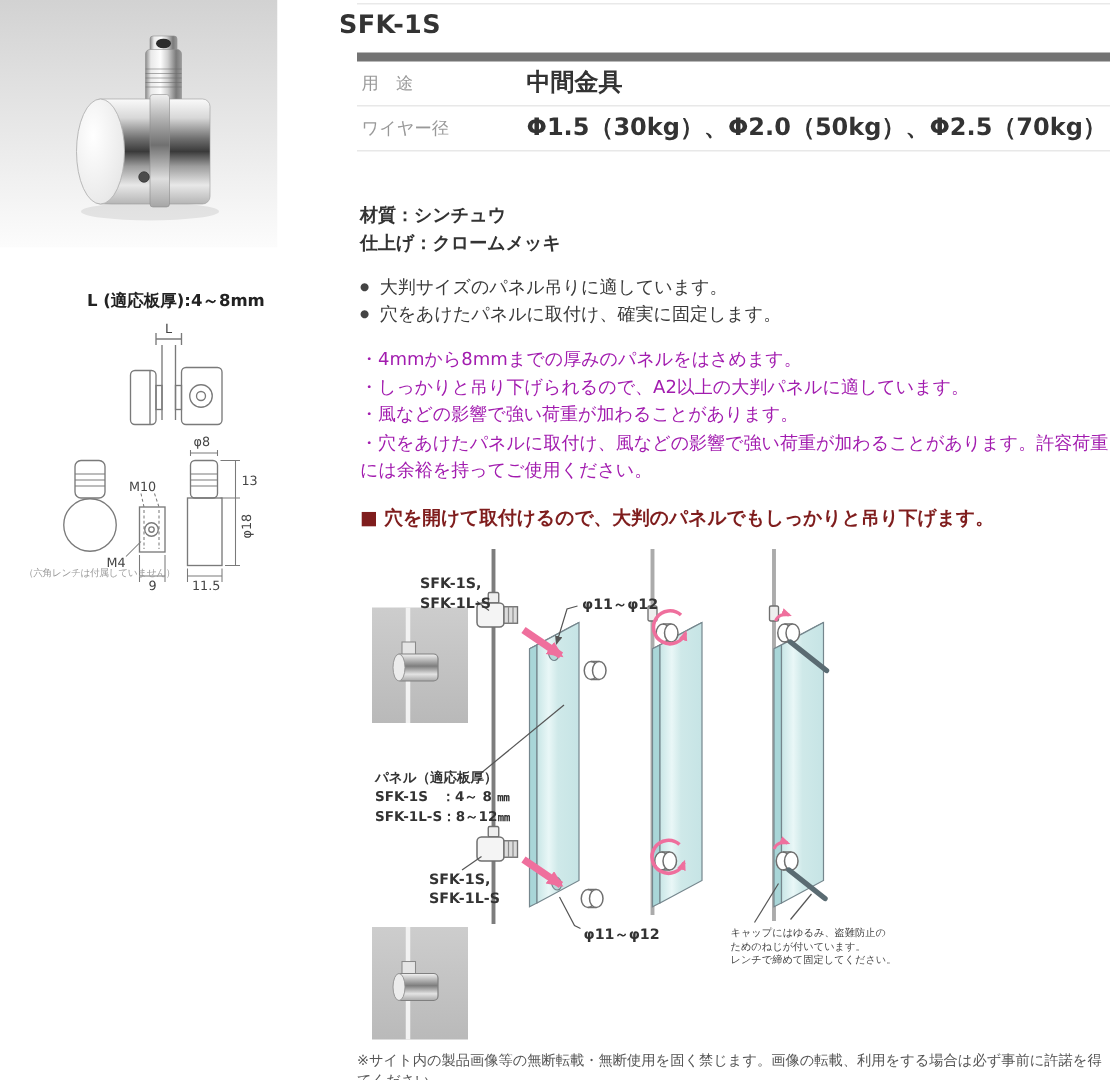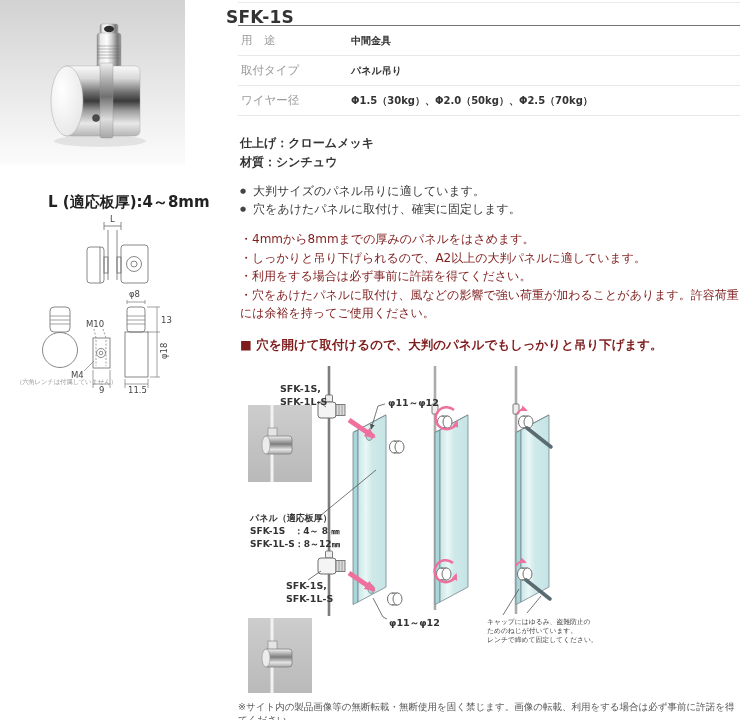--- a/index.html
+++ b/index.html
@@ -5,34 +5,34 @@
   html,body{margin:0;padding:0;}
   body{
     width:740px;height:720px;position:relative;overflow:hidden;
     background:#ffffff;color:#333;
     font-family:"DejaVu Sans","Liberation Sans",sans-serif;
   }
   .abs{position:absolute;}
   
   .topline{left:238px;top:2px;width:502px;height:1px;background:#e9e9e9;}
   .title{left:226px;top:7px;font-size:17px;font-weight:bold;color:#333;letter-spacing:.2px;}
-  .spec{left:238px;top:25px;width:502px;border-top:1px solid #737373;}
+  .spec{left:238px;top:35px;width:502px;border-top:6px solid #737373;}
   .spec-row{display:flex;align-items:center;height:29px;border-bottom:1px solid #e8e8e8;}
   .spec-label{width:110px;padding-left:3px;font-size:11.5px;color:#999;}
-  .spec-value{font-size:10px;font-weight:bold;color:#333;}
+  .spec-value{font-size:16px;font-weight:bold;color:#333;}
   .materials{left:240px;top:134px;font-size:12px;font-weight:bold;color:#333;line-height:18.5px;}
   .features{left:240px;top:182px;margin:0;padding:0;list-style:none;}
   .features li{font-size:12px;color:#3a3a3a;line-height:18px;}
   .features li::before{content:"●";font-size:7px;vertical-align:2px;margin-right:7px;color:#444;}
-  .notes{left:240px;top:230px;font-size:12px;color:#7f1d1d;line-height:18.6px;width:500px;}
+  .notes{left:240px;top:230px;font-size:12px;color:#a21caf;line-height:18.6px;width:500px;}
   .sec-head{left:240px;top:337px;font-size:12.5px;font-weight:bold;color:#7f1d1d;}
   .footer{left:238px;top:701px;width:500px;font-size:9.5px;color:#555;}
   
   .photo{left:0;top:0;}
-  .photo-caption{left:48px;top:193px;font-size:15px;font-weight:600;color:#222;}
+  .photo-caption{left:58px;top:193px;font-size:11px;font-weight:600;color:#222;}
   .drawing{left:8px;top:212px;}
   .drawing-footnote{left:3px;top:378px;font-size:6.5px;color:#9a9a9a;letter-spacing:-0.3px;margin-left:13px;}
   .diagram{left:238px;top:358px;}
   svg text{font-family:"DejaVu Sans","Liberation Sans",sans-serif;}
 </style>
 </head>
 <body>
 
 <div class="abs topline"></div>
 
@@ -167,43 +167,39 @@
 <div class="abs drawing-footnote">（六角レンチは付属していません）</div>
 
 <div class="abs title">SFK-1S</div>
 
 <div class="abs spec">
   <div class="spec-row">
     <div class="spec-label">用　途</div>
     <div class="spec-value">中間金具</div>
   </div>
   <div class="spec-row">
-    <div class="spec-label">取付タイプ</div>
-    <div class="spec-value">パネル吊り</div>
-  </div>
-  <div class="spec-row">
     <div class="spec-label">ワイヤー径</div>
     <div class="spec-value">Φ1.5（30kg）、Φ2.0（50kg）、Φ2.5（70kg）</div>
   </div>
 </div>
 
 <div class="abs materials">
+  <div>材質：シンチュウ</div>
   <div>仕上げ：クロームメッキ</div>
-  <div>材質：シンチュウ</div>
 </div>
 
 <ul class="abs features">
   <li>大判サイズのパネル吊りに適しています。</li>
   <li>穴をあけたパネルに取付け、確実に固定します。</li>
 </ul>
 
 <div class="abs notes">
   <div>・4mmから8mmまでの厚みのパネルをはさめます。</div>
   <div>・しっかりと吊り下げられるので、A2以上の大判パネルに適しています。</div>
-  <div>・利用をする場合は必ず事前に許諾を得てください。</div>
+  <div>・風などの影響で強い荷重が加わることがあります。</div>
   <div>・穴をあけたパネルに取付け、風などの影響で強い荷重が加わることがあります。許容荷重には余裕を持ってご使用ください。</div>
 </div>
 
 <div class="abs sec-head">■ 穴を開けて取付けるので、大判のパネルでもしっかりと吊り下げます。</div>
 
 <svg class="abs diagram" width="360" height="335" viewBox="0 0 360 335">
   <defs>
     <linearGradient id="panelGrad" x1="0" y1="0" x2="1" y2="0">
       <stop offset="0" stop-color="#c8e6e6"></stop>
         <stop offset="0.28" stop-color="#e9f7f7"></stop>

